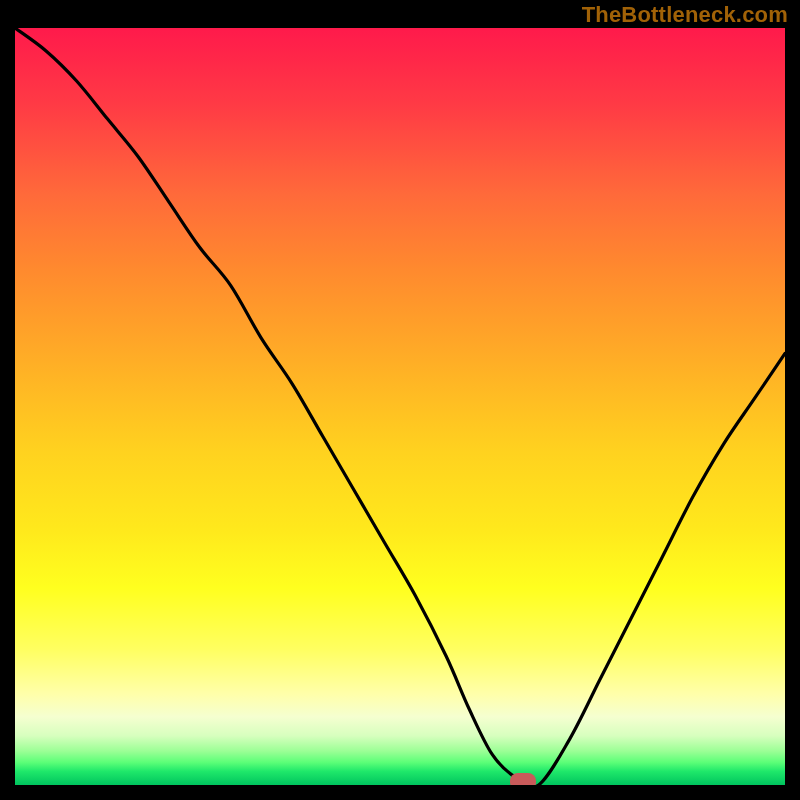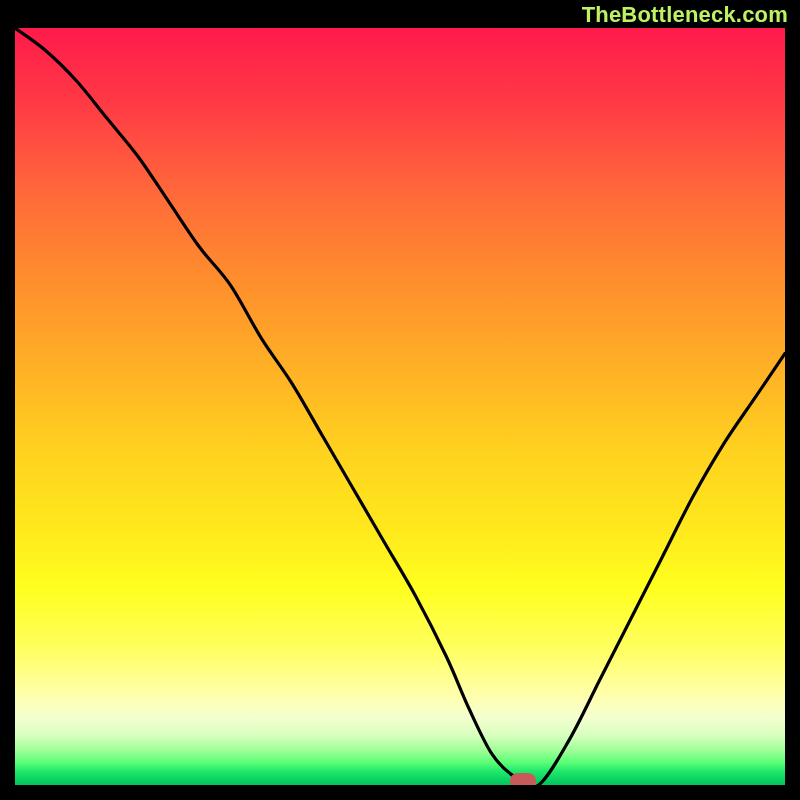--- a/index.html
+++ b/index.html
@@ -14,21 +14,21 @@
   .frame {
     position: relative;
     width: 800px;
     height: 800px;
     background: #000;
   }
   .watermark {
     position: absolute;
     top: 2px;
     right: 12px;
-    color: #bef264;
+    color: #a16207;
     font-size: 22px;
     font-weight: bold;
     letter-spacing: 0.2px;
     z-index: 10;
   }
   .plot {
     position: absolute;
     left: 15px;
     top: 28px;
     width: 770px;

